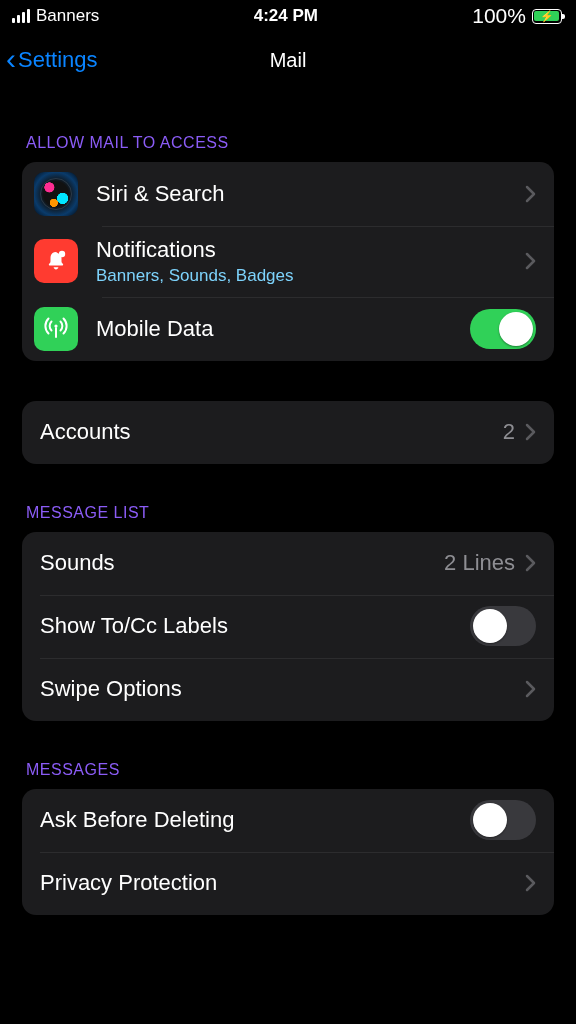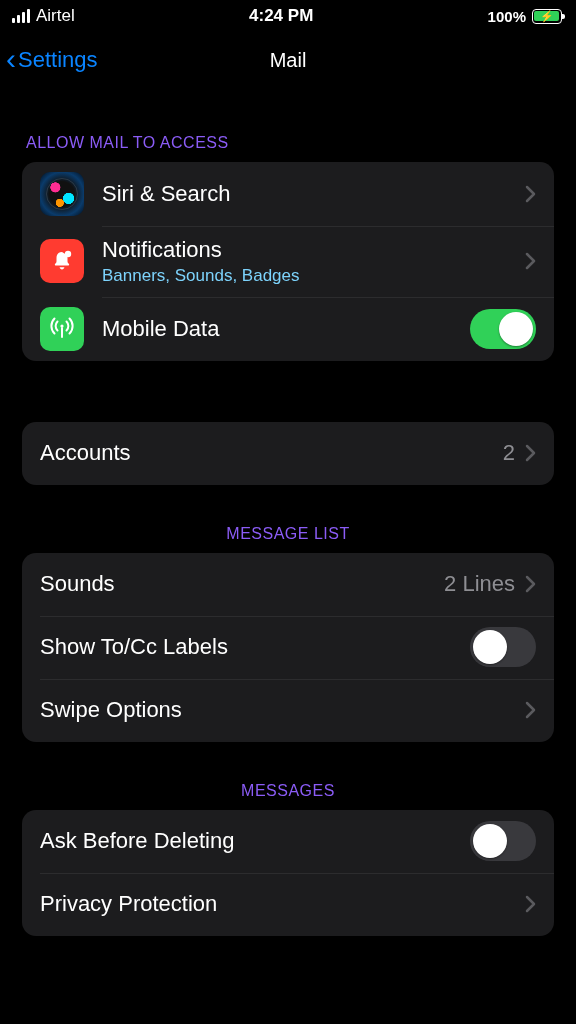--- a/index.html
+++ b/index.html
@@ -7,36 +7,36 @@
   .status-bar { display: flex; align-items: center; justify-content: space-between; height: 32px; padding: 0 14px 0 12px; font-size: 17px; font-weight: 600; }
   .status-left, .status-right { display: flex; align-items: center; gap: 6px; }
   .signal-bars { display: flex; align-items: flex-end; gap: 2px; height: 14px; }
   .signal-bars span { display: block; width: 3px; background: #fff; border-radius: 1px; }
   .signal-bars span:nth-child(1){height:5px}
   .signal-bars span:nth-child(2){height:8px}
   .signal-bars span:nth-child(3){height:11px}
   .signal-bars span:nth-child(4){height:14px}
   .carrier { font-size: 17px; font-weight: 400; }
   .time { font-size: 17px; font-weight: 700; }
-  .battpct { font-size: 15px; font-weight: 700; }
+  .battpct { font-size: 21px; font-weight: 400; }
   .battery { position: relative; width: 30px; height: 15px; border: 1.5px solid #fff; border-radius: 4px; }
   .battery::after { content:""; position:absolute; right:-4px; top:4px; width:2.5px; height:5px; background:#fff; border-radius:0 2px 2px 0;}
   .battery-fill { position:absolute; inset:1.5px; background:#30d158; border-radius:2px; display:flex; align-items:center; justify-content:center;}
   .bolt { color:#000; font-size:11px; line-height:1; }
   .nav { position: relative; height: 56px; display:flex; align-items:center; }
   .back { position:absolute; left:6px; display:flex; align-items:center; gap:2px; color:#0a84ff; font-size:22px; }
   .back-chevron { font-size:30px; line-height:1; font-weight:400; margin-top:-2px;}
   .title { width:100%; text-align:center; font-size:20px; font-weight:400; }
   .content { padding: 0 22px; }
   .section-header { font-size:16px; color:#8b5cf6; letter-spacing:0.5px; text-transform:uppercase; margin: 46px 4px 10px; font-weight:400;}
-  .section-header.tight { margin-top: 40px; text-align: center; }
+  .section-header.tight { margin-top: 40px; }
   .group { background:#1c1c1e; border-radius:14px; overflow:hidden; }
-  .group.mt { margin-top: 61px; }
+  .group.mt { margin-top: 40px; }
   .row { display:flex; align-items:center; min-height:63px; padding: 10px 18px 10px 18px; position:relative; }
-  .row.has-icon { padding-left: 18px; }
+  .row.has-icon { padding-left: 12px; }
   .row + .row::before { content:""; position:absolute; top:0; left:18px; right:0; height:1px; background:#2c2c2e; }
   .row.has-icon + .row.has-icon::before,
   .row.has-icon ~ .row::before { left: 80px; }
   .group.icon-group .row + .row::before { left: 80px; }
   .icon-slot { width: 44px; height: 44px; border-radius: 10px; margin-right: 18px; flex-shrink:0; display:flex; align-items:center; justify-content:center; }
   .icon-siri { background: radial-gradient(circle at 35% 35%, #ff2d92 0%, #ff2d92 12%, transparent 13%), radial-gradient(circle at 65% 60%, #00e5ff 0%, #00e5ff 14%, transparent 15%), radial-gradient(circle at 45% 70%, #ff9500 0%, #ff9500 10%, transparent 11%), radial-gradient(circle at 50% 50%, #111 40%, #0a3b6b 70%, #020a14 100%); position:relative; }
   .icon-siri::after{content:"";position:absolute;inset:6px;border-radius:50%;border:1px solid rgba(255,255,255,0.12);}
   .icon-notif { background:#ff3b30; }
   .icon-data { background:#30d158; }
   .labels { flex:1; display:flex; flex-direction:column; justify-content:center; min-width:0;}
@@ -57,21 +57,21 @@
 <body>
 
 <div class="status-bar">
   <div class="status-left">
     <div class="signal-bars">
         <span></span>
         <span></span>
         <span></span>
         <span></span>
       </div>
-    <span class="carrier">Airtel</span>
+    <span class="carrier">Banners</span>
   </div>
   <span class="time">4:24 PM</span>
   <div class="status-right">
     <span class="battpct">100%</span>
     <div class="battery">
         <div class="battery-fill">
           <span class="bolt">⚡</span>
         </div>
       </div>
   </div>

